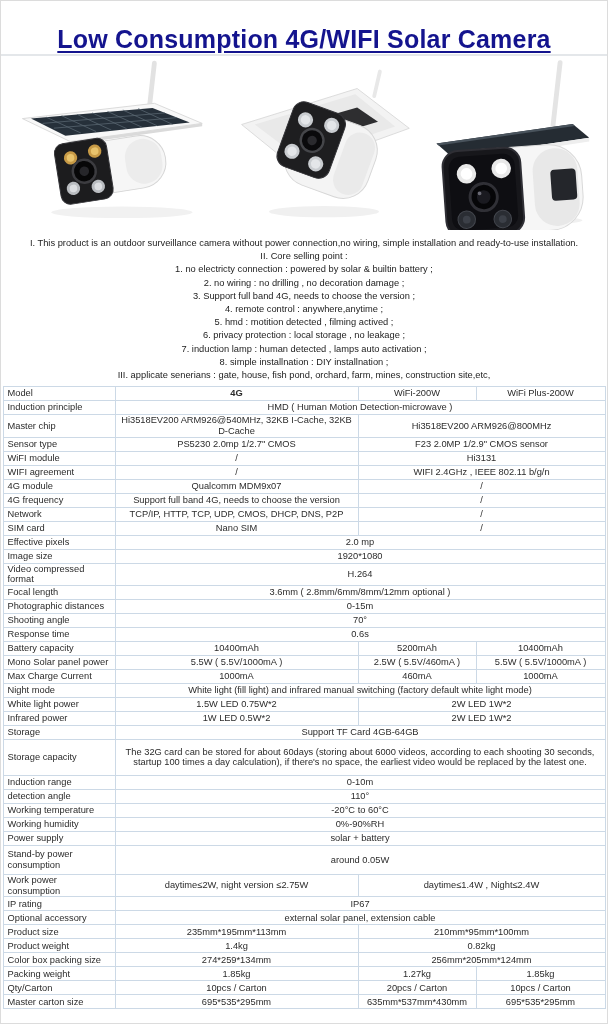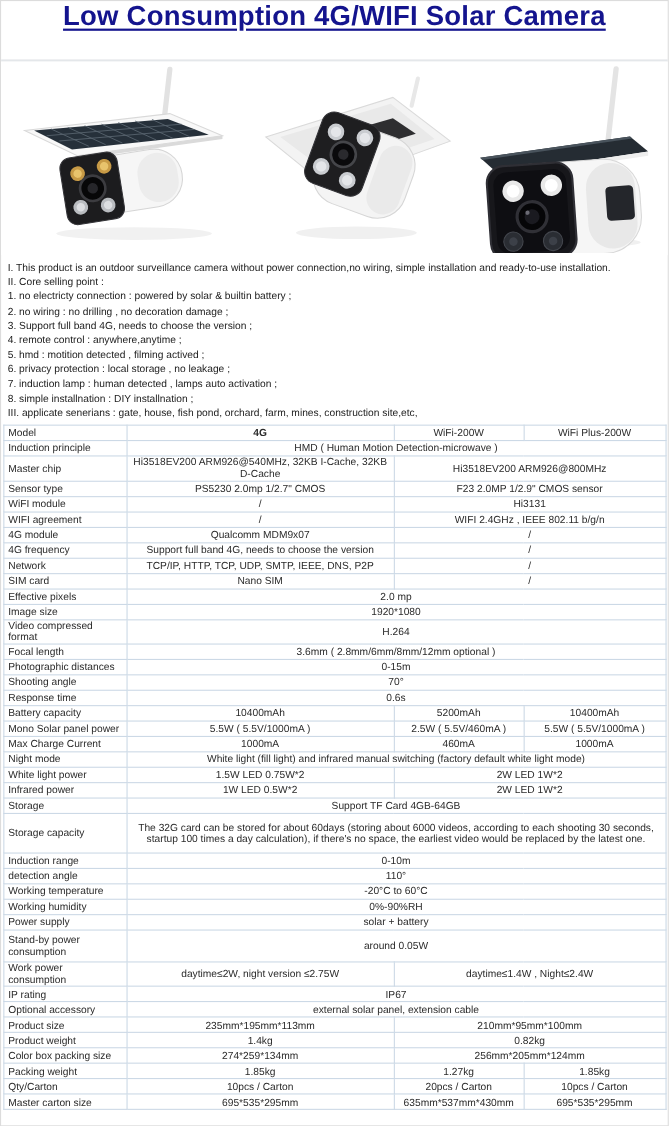--- a/index.html
+++ b/index.html
@@ -1,26 +1,26 @@
 <!DOCTYPE html>
 <html><head>
 <meta charset="utf-8">
 <style>
   html,body{margin:0;padding:0;background:#fff;}
   body{width:608px;height:1024px;overflow:hidden;font-family:"Liberation Sans","DejaVu Sans",sans-serif;-webkit-font-smoothing:antialiased;}
   .page{position:relative;width:606px;height:1022px;border:1px solid #dcdcdc;background:#fff;box-sizing:content-box;}
   
-  .title-bar{height:53px;display:flex;align-items:flex-start;justify-content:center;border-bottom:2px solid #e4e7ea;}
+  .title-bar{height:53px;display:flex;align-items:flex-end;justify-content:center;border-bottom:2px solid #e4e7ea;}
   .title{margin:0;font-size:25px;font-weight:bold;color:#14148e;text-decoration:underline;text-underline-offset:3px;letter-spacing:0.2px;}
   
   .images-row{height:176px;display:flex;align-items:flex-start;justify-content:space-between;padding:0 8px;background:#fff;}
   .img{flex:0 0 auto;}
   
   .intro{padding:5px 6px 2px 6px;}
-  .intro-line{font-size:9.3px;line-height:13.2px;color:#1c1c1c;white-space:nowrap;}
+  .intro-line{font-size:9.3px;line-height:13.2px;color:#1c1c1c;white-space:nowrap;text-align:center;}
   
   .spec{border-collapse:collapse;table-layout:fixed;width:602px;margin:2px auto 0 auto;}
   .spec td{border:1px solid #ccd9e6;font-size:9.3px;line-height:1.15;color:#2b2b2b;padding:0 4px;overflow:hidden;}
   .spec tr{height:14px;margin-top:12px;}
   .spec .lab{text-align:left;}
   .spec .val{text-align:center;}
   .spec .val.left{text-align:center;}
   .spec .b{font-weight:bold;}
 </style>
 </head>
@@ -175,21 +175,21 @@
           <td class="val" colspan="1">Qualcomm MDM9x07</td>
           <td class="val" colspan="2">/</td>
         </tr>
         <tr>
           <td class="lab">4G frequency</td>
           <td class="val" colspan="1">Support full band 4G,  needs to choose the version</td>
           <td class="val" colspan="2">/</td>
         </tr>
         <tr>
           <td class="lab">Network</td>
-          <td class="val" colspan="1">TCP/IP, HTTP, TCP, UDP, SMTP, IEEE, DNS, P2P</td>
+          <td class="val" colspan="1">TCP/IP, HTTP, TCP, UDP, CMOS, DHCP, DNS, P2P</td>
           <td class="val" colspan="2">/</td>
         </tr>
         <tr>
           <td class="lab">SIM card</td>
           <td class="val" colspan="1">Nano SIM</td>
           <td class="val" colspan="2">/</td>
         </tr>
         <tr>
           <td class="lab">Effective pixels</td>
           <td class="val" colspan="3">2.0 mp</td>

